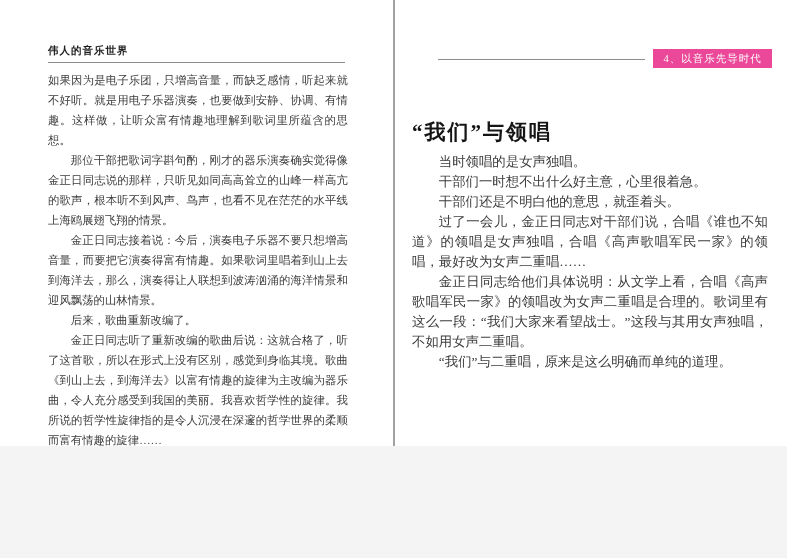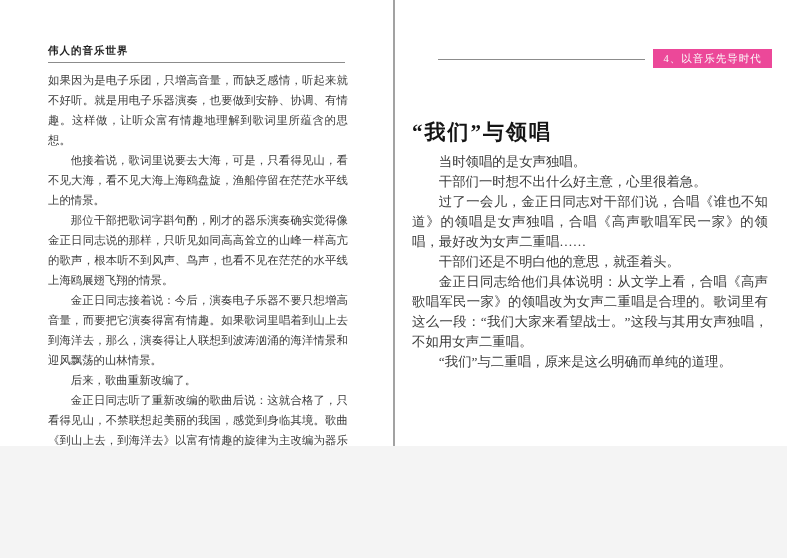--- a/index.html
+++ b/index.html
@@ -83,39 +83,38 @@
 </head>
 <body>
 
 <div class="book">
 
   <div>
     <div class="running-header">伟人的音乐世界</div>
     <div class="rule-left"></div>
     <div class="body-left">
       <p class="no-indent">如果因为是电子乐团，只增高音量，而缺乏感情，听起来就不好听。就是用电子乐器演奏，也要做到安静、协调、有情趣。这样做，让听众富有情趣地理解到歌词里所蕴含的思想。</p>
-      <p>他接着说，歌词里说要去大海，可是，只看得见山，看不见大海，看不见大海上海鸥盘旋，渔船停留在茫茫水平线上的情景。</p>
       <p>那位干部把歌词字斟句酌，刚才的器乐演奏确实觉得像金正日同志说的那样，只听见如同高高耸立的山峰一样高亢的歌声，根本听不到风声、鸟声，也看不见在茫茫的水平线上海鸥展翅飞翔的情景。</p>
       <p>金正日同志接着说：今后，演奏电子乐器不要只想增高音量，而要把它演奏得富有情趣。如果歌词里唱着到山上去到海洋去，那么，演奏得让人联想到波涛汹涌的海洋情景和迎风飘荡的山林情景。</p>
       <p>后来，歌曲重新改编了。</p>
-      <p>金正日同志听了重新改编的歌曲后说：这就合格了，只看得见山，不禁联想起美丽的我国，感觉到身临其境。歌曲《到山上去，到海洋去》以富有情趣的旋律为主改编为器乐曲，令人充分感受到我国的美丽。我喜欢哲学性的旋律。我所说的哲学性旋律指的是令人沉浸在深邃的哲学世界的柔顺而富有情趣的旋律……</p>
+      <p>金正日同志听了重新改编的歌曲后说：这就合格了，听了这首歌，所以在形式上没有区别，感觉到身临其境。歌曲《到山上去，到海洋去》以富有情趣的旋律为主改编为器乐曲，令人充分感受到我国的美丽。我喜欢哲学性的旋律。我所说的哲学性旋律指的是令人沉浸在深邃的哲学世界的柔顺而富有情趣的旋律……</p>
     </div>
     <div class="page-badge left">80</div>
   </div>
 
   <div class="spine"></div>
 
   <div>
     <div class="rule-right"></div>
     <div class="chapter-badge">4、以音乐先导时代</div>
     <div class="section-title">“我们”与领唱</div>
     <div class="body-right">
       <p>当时领唱的是女声独唱。</p>
       <p>干部们一时想不出什么好主意，心里很着急。</p>
+      <p>干部们还是不明白他的意思，就歪着头。</p>
       <p>过了一会儿，金正日同志对干部们说，合唱《谁也不知道》的领唱是女声独唱，合唱《高声歌唱军民一家》的领唱，最好改为女声二重唱……</p>
-      <p>干部们还是不明白他的意思，就歪着头。</p>
       <p>金正日同志给他们具体说明：从文学上看，合唱《高声歌唱军民一家》的领唱改为女声二重唱是合理的。歌词里有这么一段：“我们大家来看望战士。”这段与其用女声独唱，不如用女声二重唱。</p>
       <p>“我们”与二重唱，原来是这么明确而单纯的道理。</p>
     </div>
     <div class="page-badge right">81</div>
   </div>
 
 </div>
 
 </body></html>

